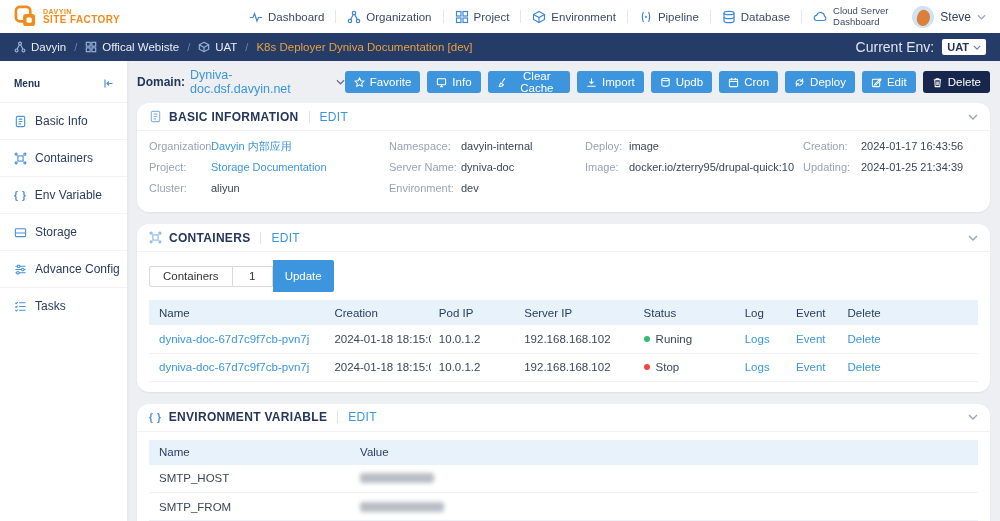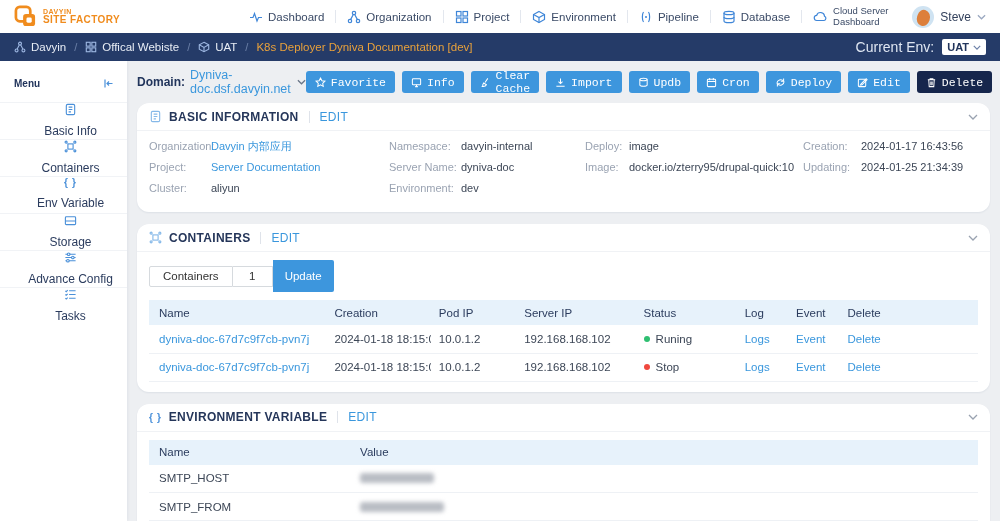--- a/index.html
+++ b/index.html
@@ -30,32 +30,32 @@
   .env-area { margin-left:auto; display:flex; align-items:center; gap:8px; }
   .env-label { font-size:14px; color:#dfe6f2; }
   .env-select { background:#fff; color:#22355c; border-radius:2px; padding:2px 5px; font-size:11px; font-weight:bold; display:flex; align-items:center; gap:4px; cursor:pointer; }
 
   
   .body-wrap { display:flex; height:460px; }
   .sidebar { width:127px; background:#fff; flex:none; padding-top:10px; box-shadow:1px 0 3px rgba(20,40,80,.06); }
   .menu-head { display:flex; align-items:center; justify-content:space-between; padding:6px 12px 12px 14px; }
   .menu-title { font-size:10px; font-weight:bold; color:#22355c; }
   .collapse-btn { cursor:pointer; }
-  .menu-item { display:flex; align-items:center; gap:8px; padding-left:14px; height:37px; border-top:1px solid #f1f3f6; font-size:12px; color:#2b3c5e; cursor:pointer;flex-direction:column; }
+  .menu-item { display:flex; align-items:center; gap:8px; padding-left:14px; height:37px; border-top:1px solid #f1f3f6; font-size:12px; color:#2b3c5e; cursor:pointer; }
   .brace-icon { font-size:10px; font-weight:bold; color:#4a90d9; letter-spacing:1px; }
 
   .content { flex:1; padding:9px 10px 0 10px; overflow:hidden; }
 
   
   .domain-row { display:flex; align-items:center; height:24px; margin-bottom:9px; }
   .domain-label { font-size:12px; font-weight:bold; color:#22355c; }
   .domain-value { font-size:12.5px; color:#3a97dd; margin-left:5px; cursor:pointer; }
   .domain-caret { margin-left:6px; }
   .actions { margin-left:auto; display:flex; gap:7px; }
-  .act-btn { display:flex; align-items:center; gap:5px; background:#3d96dd; color:#fff; border:none; border-radius:3px; height:22px; padding:0 9px; font-size:11.5px; font-family:Liberation Mono, monospace; cursor:pointer; }
+  .act-btn { display:flex; align-items:center; gap:5px; background:#3d96dd; color:#fff; border:none; border-radius:3px; height:22px; padding:0 9px; font-size:11.5px; font-family:Liberation Sans, sans-serif; cursor:pointer; }
   .act-btn.dark { background:#16264c; }
 
   
   .card { background:#fff; border-radius:12px; margin-bottom:12px; box-shadow:0 1px 2px rgba(20,40,80,.07); }
   .card-header { height:28px; display:flex; align-items:center; padding:0 12px; border-bottom:1px solid #f0f2f5; }
   .card-title { font-size:12px; font-weight:bold; color:#25365a; letter-spacing:.3px; margin-left:7px; }
   .hdr-sep { width:1px; height:12px; background:#dfe3ea; margin:0 10px; }
   .edit-link { font-size:12px; color:#3a97dd; letter-spacing:.3px; cursor:pointer; }
   .hdr-caret { margin-left:auto; cursor:pointer; }
   .card-body { padding:8px 12px 10px; }
@@ -419,21 +419,21 @@
       </div>
       <div class="card-body">
         <div class="bi-grid">
           <div class="bi-col bi-c1">
             <div class="bi-row">
                 <span class="bi-label">Organization:</span>
                 <a class="bi-value link">Davyin 内部应用</a>
               </div>
             <div class="bi-row">
                 <span class="bi-label">Project:</span>
-                <a class="bi-value link">Server Documentation</a>
+                <a class="bi-value link">Storage Documentation</a>
               </div>
             <div class="bi-row">
                 <span class="bi-label">Cluster:</span>
                 <span class="bi-value">aliyun</span>
               </div>
           </div>
           <div class="bi-col bi-c2">
             <div class="bi-row">
                 <span class="bi-label">Namespace:</span>
                 <span class="bi-value">davyin-internal</span>

